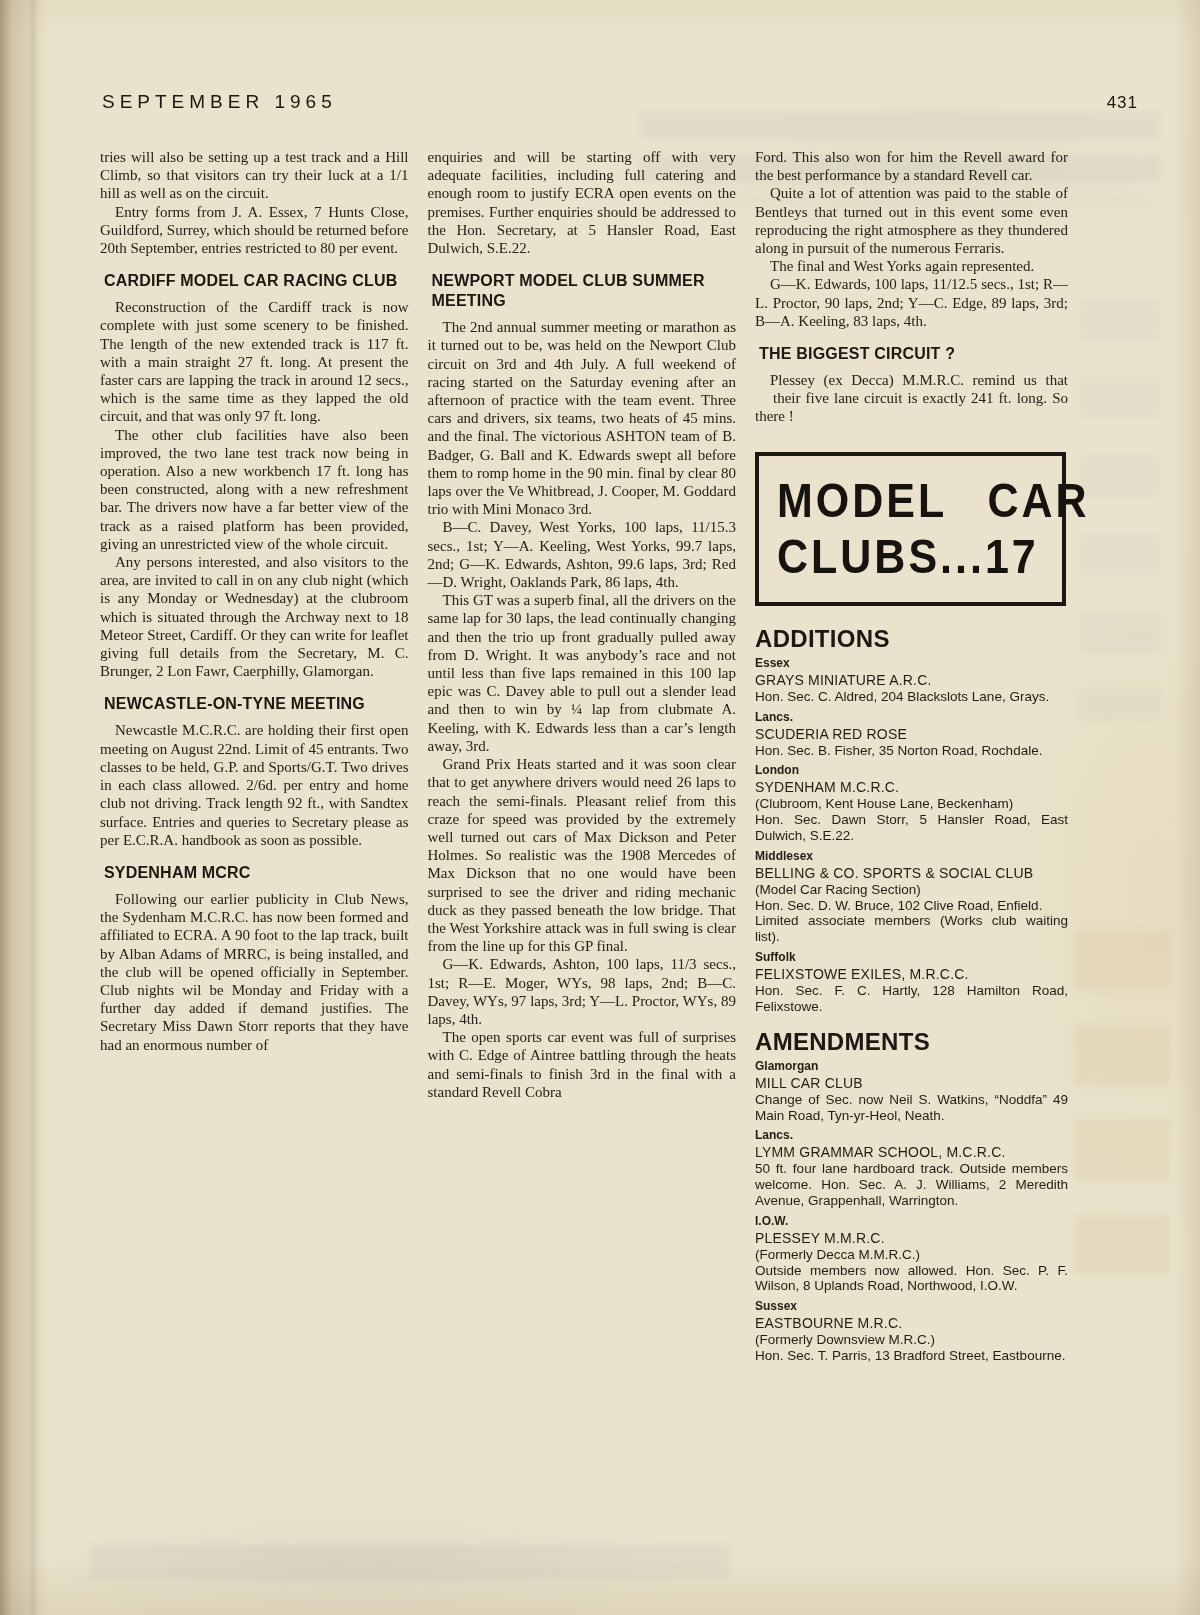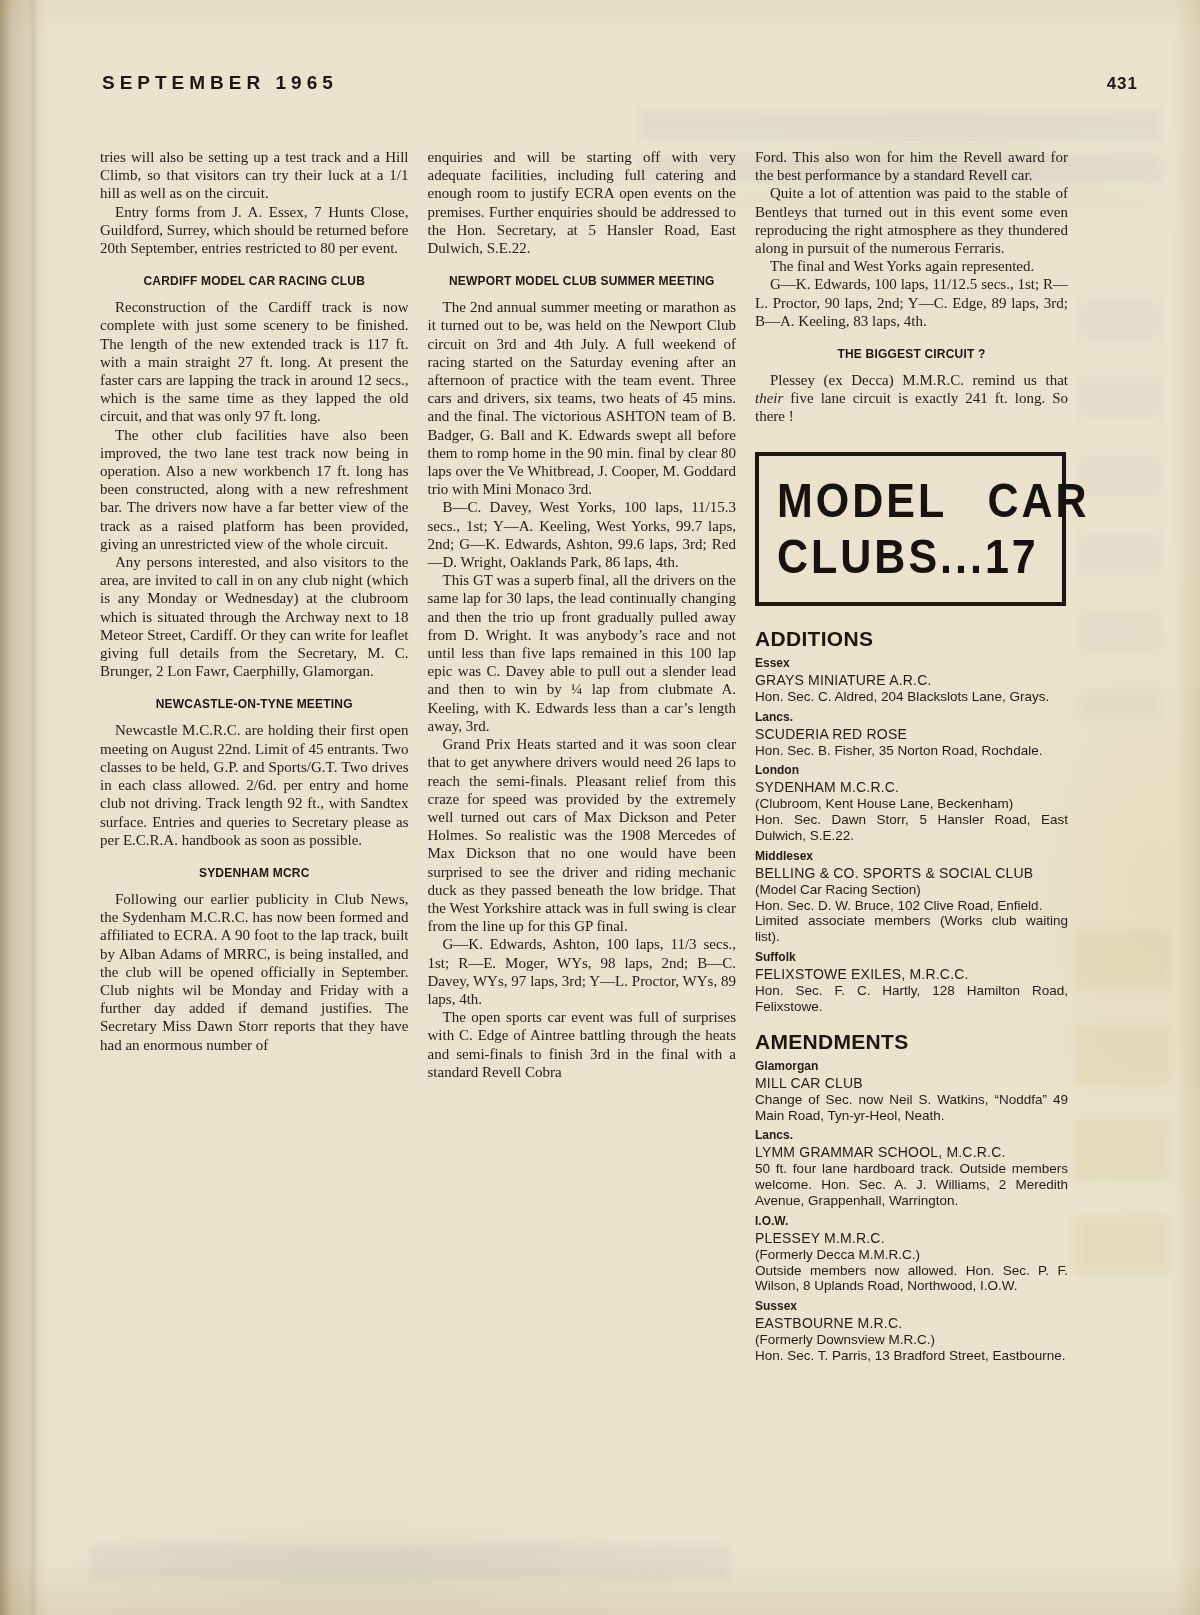--- a/index.html
+++ b/index.html
@@ -21,41 +21,41 @@
     background:linear-gradient(to right, rgba(110,88,50,0), rgba(110,88,50,.12), rgba(110,88,50,0));}
   .ghost{position:absolute;filter:blur(3px);pointer-events:none;}
   .ghost-a{top:112px;left:640px;width:520px;height:90px;
     background:repeating-linear-gradient(180deg, rgba(120,140,150,.07) 0 26px, rgba(120,140,150,0) 26px 44px);}
   .ghost-b{top:930px;left:1075px;width:95px;height:360px;
     background:repeating-linear-gradient(180deg, rgba(205,185,120,.16) 0 60px, rgba(205,185,120,0) 60px 95px);}
   .ghost-c{top:1545px;left:90px;width:640px;height:34px;background:rgba(135,148,140,.09);}
   .ghost-d{top:300px;left:1080px;width:80px;height:420px;
     background:repeating-linear-gradient(180deg, rgba(150,165,170,.06) 0 40px, rgba(150,165,170,0) 40px 78px);}
 
-  .pagehead{position:absolute;top:72px;left:102px;right:62px;
+  .pagehead{position:absolute;top:91px;left:102px;right:62px;
     display:flex;justify-content:space-between;align-items:baseline;
-    font-family:"Liberation Sans", sans-serif;font-weight:700;color:#1c1812;text-align:right;}
+    font-family:"Liberation Sans", sans-serif;font-weight:400;color:#1c1812;text-align:right;}
   .issue{font-size:19px;letter-spacing:5px;}
   .pageno{font-size:17px;letter-spacing:1px;}
 
   .columns{position:absolute;top:148px;left:100px;width:968px;display:flex;gap:19px;}
   .col{width:313px;font-size:15px;line-height:18.2px;text-align:justify;color:#26211a;}
   .col p{margin:0 0 0 0;}
   p.ind{text-indent:15px;}
-  .h-center{font-family:"Liberation Sans", sans-serif;font-weight:700;text-align:center;
-    font-size:12px;line-height:20px;letter-spacing:.2px;margin:14px 4px 7px;color:#1c1812;}
-  .it{font-style:italic;}
+  .h-center{font-family:"Liberation Sans", sans-serif;font-weight:700;text-align:left;
+    font-size:16px;line-height:20px;letter-spacing:.2px;margin:14px 4px 7px;color:#1c1812;}
+  .it{margin-left:18px;}
 
   .box{border:4px solid #1b1712;margin:26px 2px 24px 0;padding:16px 14px 18px 18px;}
   .box-line{font-family:"Liberation Sans", sans-serif;font-weight:700;font-size:43px;line-height:56px;
     letter-spacing:3px;color:#17130e;white-space:nowrap;transform:scaleY(1.1);transform-origin:left center;}
   .box-line.sp{word-spacing:26px;}
 
   .list{font-family:"Liberation Sans", sans-serif;text-align:justify;color:#221d16;}
-  .sec-head{font-size:21px;font-weight:700;margin:12px 0 6px;letter-spacing:.3px;color:#1c1812;}
+  .sec-head{font-size:24px;font-weight:700;margin:12px 0 6px;letter-spacing:.3px;color:#1c1812;}
   .sec-head.amend{margin-top:18px;}
   .county{font-size:12px;font-weight:700;line-height:18px;margin-top:3px;}
   .club{font-size:14px;font-weight:400;line-height:17px;letter-spacing:.2px;}
   .detail{font-size:13.5px;line-height:15.8px;}
 </style>
 </head>
 <body>
 
 <div class="page">
   <div class="crease"></div>

